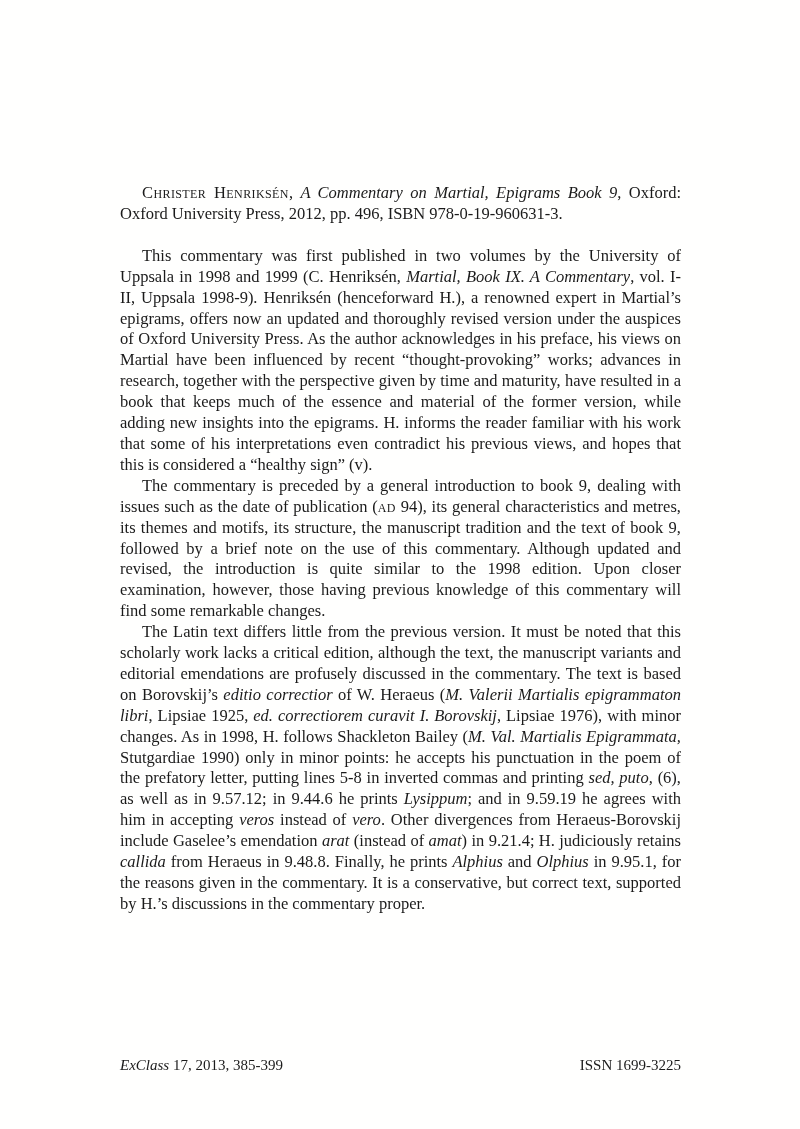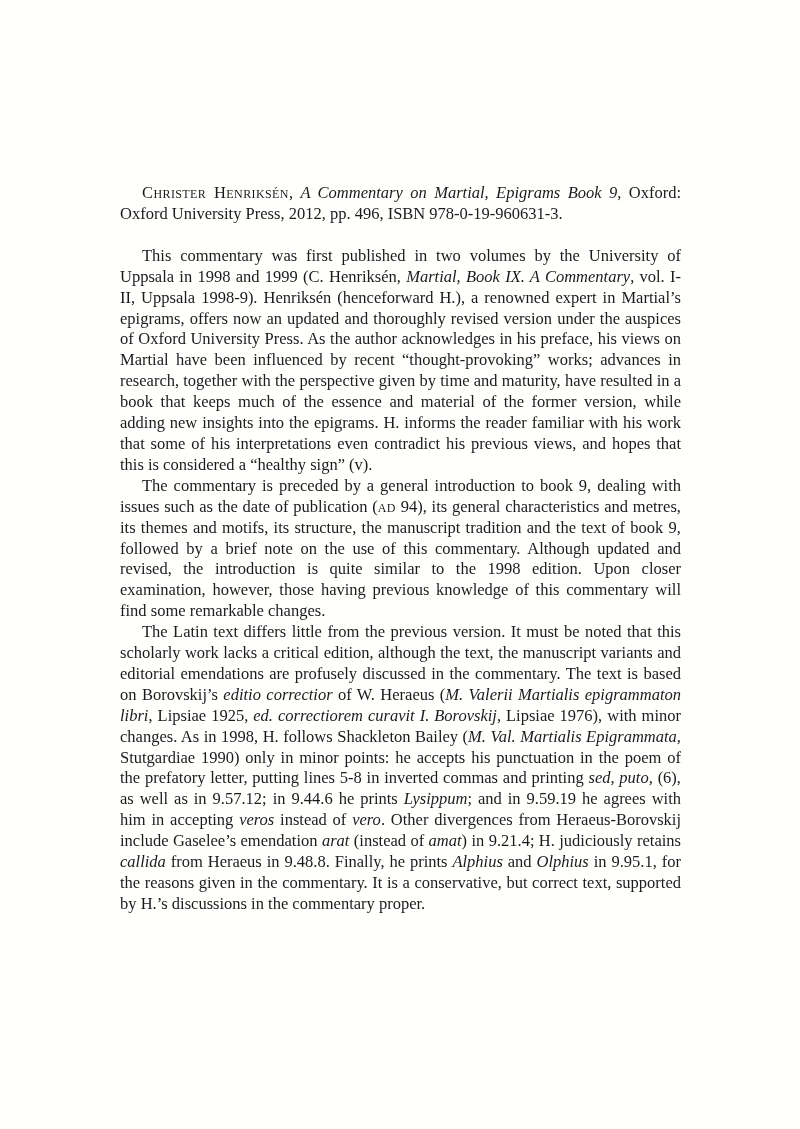--- a/index.html
+++ b/index.html
@@ -41,13 +41,17 @@
 </head>
 <body>
 
 <div class="page">
   <main class="review-content">
       <p class="para header"><span class="run-sc">Christer Henriksén</span><span>, </span><span class="run-i">A Commentary on Martial, Epigrams Book 9</span><span>, Oxford: Oxford University Press, 2012, pp. 496, ISBN 978-0-19-960631-3.</span></p>
       <p class="para body"><span>This commentary was first published in two volumes by the University of Uppsala in 1998 and 1999 (C. Henriksén, </span><span class="run-i">Martial, Book IX. A Commentary</span><span>, vol. I-II, Uppsala 1998-9). Henriksén (henceforward H.), a renowned expert in Martial’s epigrams, offers now an updated and thoroughly revised version under the auspices of Oxford University Press. As the author acknowledges in his preface, his views on Martial have been influenced by recent “thought-provoking” works; advances in research, together with the perspective given by time and maturity, have resulted in a book that keeps much of the essence and material of the former version, while adding new insights into the epigrams. H. informs the reader familiar with his work that some of his interpretations even contradict his previous views, and hopes that this is considered a “healthy sign” (v).</span></p>
       <p class="para body"><span>The commentary is preceded by a general introduction to book 9, dealing with issues such as the date of publication (</span><span class="run-sc">ad</span><span> 94), its general characteristics and metres, its themes and motifs, its structure, the manuscript tradition and the text of book 9, followed by a brief note on the use of this commentary. Although updated and revised, the introduction is quite similar to the 1998 edition. Upon closer examination, however, those having previous knowledge of this commentary will find some remarkable changes.</span></p>
       <p class="para body"><span>The Latin text differs little from the previous version. It must be noted that this scholarly work lacks a critical edition, although the text, the manuscript variants and editorial emendations are profusely discussed in the commentary. The text is based on Borovskij’s </span><span class="run-i">editio correctior</span><span> of W. Heraeus (</span><span class="run-i">M. Valerii Martialis epigrammaton libri</span><span>, Lipsiae 1925, </span><span class="run-i">ed. correctiorem curavit I. Borovskij</span><span>, Lipsiae 1976), with minor changes. As in 1998, H. follows Shackleton Bailey (</span><span class="run-i">M. Val. Martialis Epigrammata,</span><span> Stutgardiae 1990) only in minor points: he accepts his punctuation in the poem of the prefatory letter, putting lines 5-8 in inverted commas and printing </span><span class="run-i">sed, puto,</span><span> (6), as well as in 9.57.12; in 9.44.6 he prints </span><span class="run-i">Lysippum</span><span>; and in 9.59.19 he agrees with him in accepting </span><span class="run-i">veros</span><span> instead of </span><span class="run-i">vero</span><span>. Other divergences from Heraeus-Borovskij include Gaselee’s emendation </span><span class="run-i">arat</span><span> (instead of </span><span class="run-i">amat</span><span>) in 9.21.4; H. judiciously retains </span><span class="run-i">callida</span><span> from Heraeus in 9.48.8. Finally, he prints </span><span class="run-i">Alphius</span><span> and </span><span class="run-i">Olphius</span><span> in 9.95.1, for the reasons given in the commentary. It is a conservative, but correct text, supported by H.’s discussions in the commentary proper.</span></p>
     </main>
+  <footer class="page-footer">
+    <span class="footer-left"><span class="run-i">ExClass</span><span> 17, 2013, 385-399</span></span>
+    <span class="footer-right">ISSN 1699-3225</span>
+  </footer>
 </div>
 
 </body></html>

